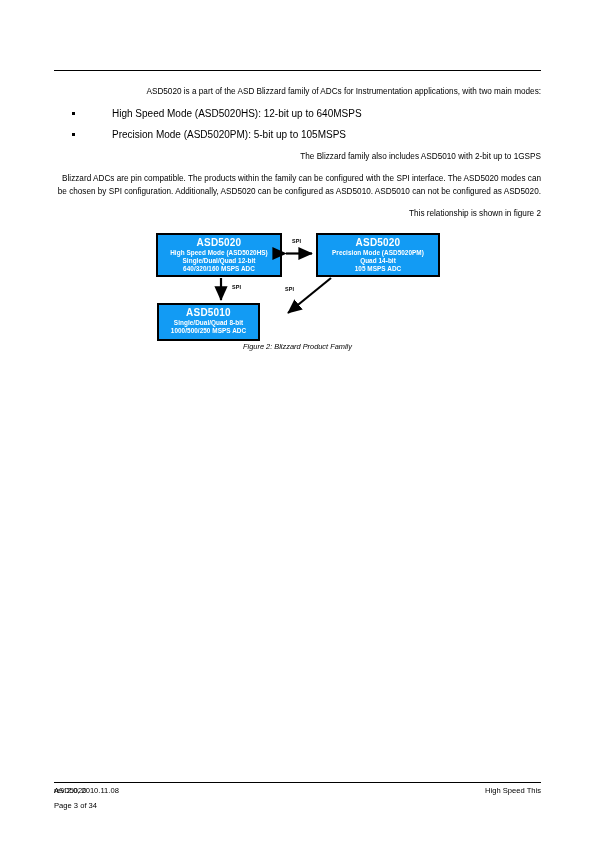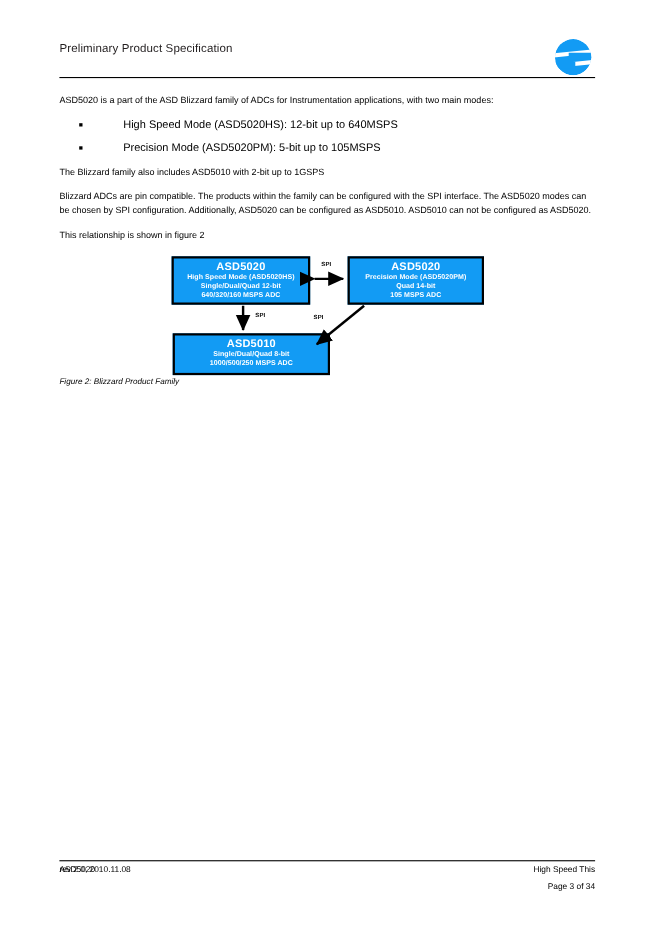--- a/index.html
+++ b/index.html
@@ -67,21 +67,21 @@
     font-weight: bold;
     margin: 0 0 9px 0;
     letter-spacing: 0.05px;
     color: #000000;
   }
   p.para {
     font-size: 8.2px;
     line-height: 12.2px;
     margin: 0 0 10px 0;
     color: #000000;
-    text-align: left;
+    text-align: right;
   }
   ul.bullets {
     list-style: none;
     margin: 0 0 10px 0;
     padding: 0;
   }
   ul.bullets li {
     position: relative;
     font-size: 10px;
     line-height: 12px;
@@ -131,21 +131,21 @@
   }
   .node .ln {
     display: block;
     font-size: 6.4px;
     font-weight: bold;
     line-height: 8.2px;
     letter-spacing: 0.05px;
   }
   #node-hs { left: 102px; top: 5px;  width: 126px; height: 44px; }
   #node-pm { left: 262px; top: 5px;  width: 124px; height: 44px; }
-  #node-10 { left: 103px; top: 75px; width: 143px; height: 38px; }
+  #node-10 { left: 103px; top: 75px; width: 103px; height: 38px; }
 
   .arrows {
     position: absolute;
     left: 0; top: 0;
     width: 487px; height: 118px;
     pointer-events: none;
   }
   .edge-label {
     position: absolute;
     font-size: 5.4px;
@@ -155,21 +155,21 @@
   }
   #lbl-spi-top   { left: 238px; top: 10px; }
   #lbl-spi-left  { left: 178px; top: 56px; }
   #lbl-spi-diag  { left: 231px; top: 58px; }
 
   .fig-caption {
     position: absolute;
     left: 0;
     top: 114px;
     width: 487px;
-    text-align: left;
+    text-align: center;
     font-size: 7.4px;
     font-style: italic;
     color: #000000;
   }
 
   
   .footer-rule {
     position: absolute;
     left: 54px;
     top: 782px;
@@ -182,46 +182,27 @@
     left: 54px;
     top: 784px;
     width: 487px;
     height: 30px;
     font-size: 7.6px;
     color: #000000;
   }
   .footer .f-left   { position: absolute; left: 0;   top: 2px; }
   .footer .f-center { position: absolute; left: 0;   top: 2px; width: 487px; }
   .footer .f-right  { position: absolute; right: 0;  top: 2px; }
-  .footer .f-page   { position: absolute; left: 0;   top: 17px; width: 487px; text-align: right; }
+  .footer .f-page   { position: absolute; left: 0;   top: 17px; width: 487px; text-align: left; }
 </style>
 </head>
 <body>
 
 <div class="page">
 
-  <div class="header">
-    <div class="header-title">Preliminary Product Specification</div>
-    <div class="logo">
-      <svg width="40" height="40" viewBox="0 0 40 40" aria-hidden="true">
-        <defs>
-          <clipPath id="globeclip">
-              <circle cx="20" cy="20" r="16.5"></circle>
-            </clipPath>
-        </defs>
-        <g clip-path="url(#globeclip)">
-          <circle cx="20" cy="20" r="16.5" fill="#129bf4"></circle>
-          <polygon points="-2,17.0 42,12.4 42,16.2 -2,20.8" fill="#ffffff"></polygon>
-          <polygon points="-2,26.6 42,22.0 42,25.8 -2,30.4" fill="#ffffff"></polygon>
-          <polygon points="16,16.0 42,16.0 42,22.4 16,22.4" fill="#129bf4"></polygon>
-          <polygon points="-2,24.0 22,24.0 22,30.6 -2,30.6" fill="#129bf4"></polygon>
-        </g>
-      </svg>
-    </div>
-  </div>
   <div class="header-rule"></div>
 
   <div class="content">
 
     <p class="para">ASD5020 is a part of the ASD Blizzard family of ADCs for Instrumentation applications, with two main modes:</p>
 
     <ul class="bullets">
       <li>
         <span class="sq"></span>
         <span>High Speed Mode (ASD5020HS): 12-bit up to 640MSPS</span>

